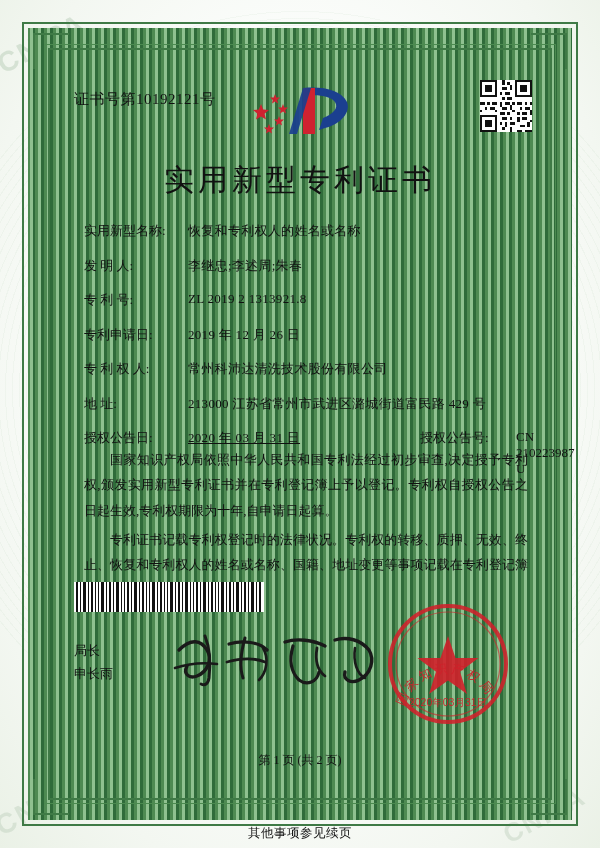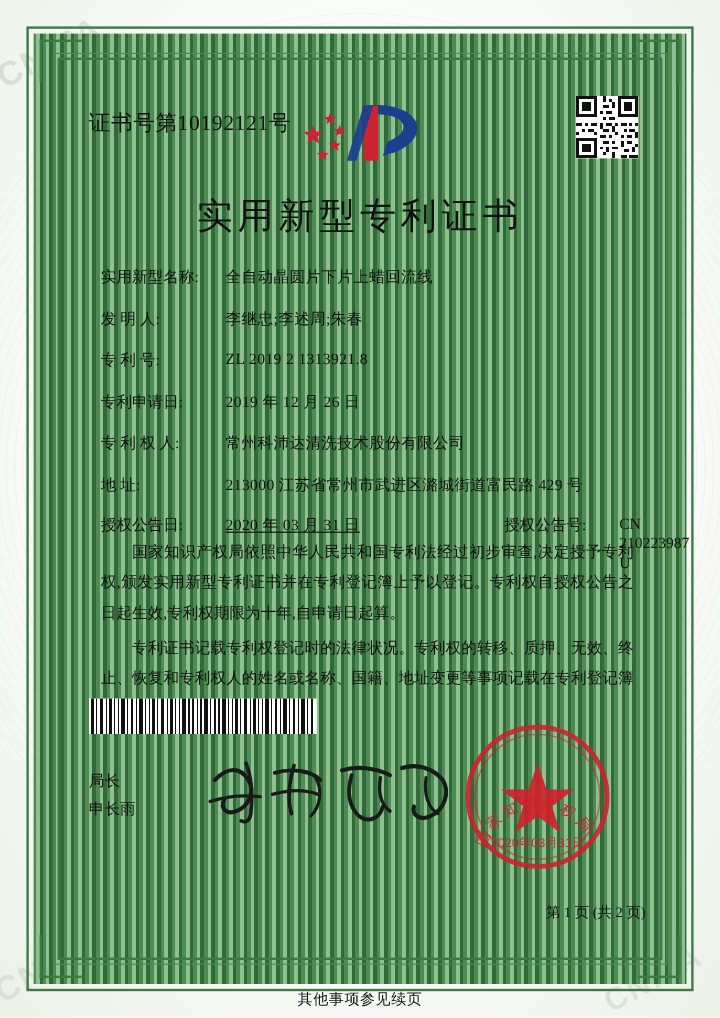--- a/index.html
+++ b/index.html
@@ -144,21 +144,21 @@
     left: 62px;
     top: 62px;
     right: 62px;
     bottom: 62px;
   }
 
   .cert-no {
     position: absolute;
     left: 12px;
     top: 28px;
-    font-size: 18px;
+    font-size: 15px;
     letter-spacing: .5px;
     color: #111;
   }
 
   
   .qr {
     position: absolute;
     right: 6px;
     top: 18px;
     width: 52px;
@@ -269,21 +269,21 @@
     top: 540px;
     width: 124px;
     height: 124px;
   }
 
   .page-no {
     position: absolute;
     left: 0;
     right: 0;
     top: 690px;
-    text-align: right;
+    text-align: center;
     font-size: 12px;
     color: #111;
   }
 
   .footnote {
     position: absolute;
     left: 0;
     right: 0;
     bottom: 6px;
     text-align: center;
@@ -408,21 +408,21 @@
           <polygon points="24,44 25.3,47.4 29,47.6 26.2,49.9 27,53.4 24,51.5 21,53.4 21.8,49.9 19,47.6 22.7,47.4"></polygon>
         </g>
       </svg>
     </div>
 
     <div class="doc-title">实用新型专利证书</div>
 
     <div class="fields">
       <div class="field-row">
         <div class="field-label">实用新型名称:</div>
-        <div class="field-value">全自动晶圆片下片上蜡回流线</div>
+        <div class="field-value">恢复和专利权人的姓名或名称</div>
       </div>
       <div class="field-row">
         <div class="field-label">发 明 人:</div>
         <div class="field-value">李继忠;李述周;朱春</div>
       </div>
       <div class="field-row">
         <div class="field-label">专 利 号:</div>
         <div class="field-value">ZL 2019 2 1313921.8</div>
       </div>
       <div class="field-row">

